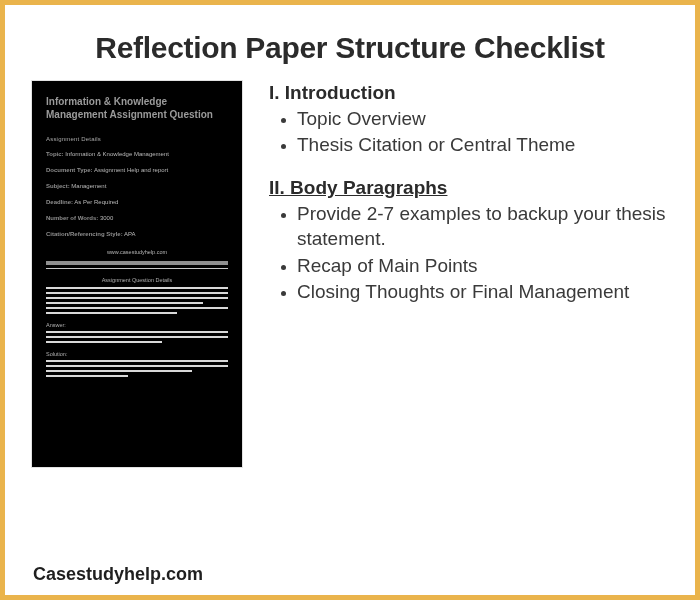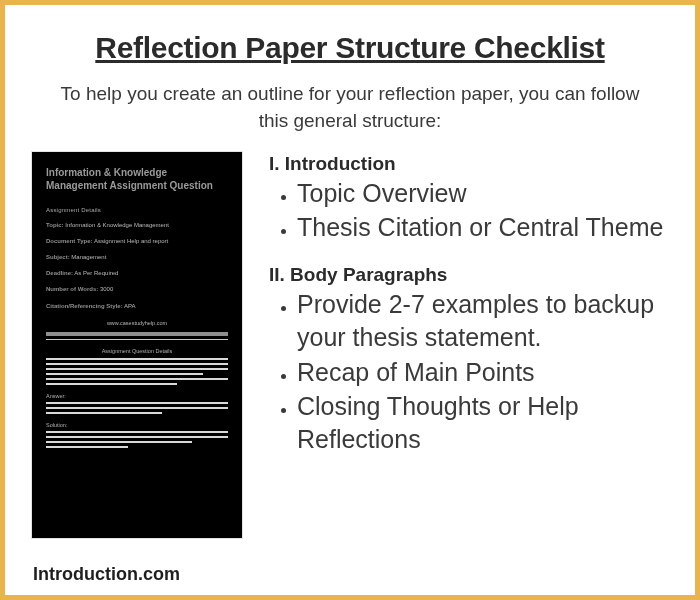--- a/index.html
+++ b/index.html
@@ -24,21 +24,20 @@
     flex-direction: column;
   }
   .title {
     text-align: center;
     font-size: 30px;
     font-weight: bold;
     color: #2b2b2b;
     letter-spacing: -0.3px;
     margin: 8px 0 14px 0;
     line-height: 1.15;
-    text-decoration: underline;
   }
   .subtitle {
     text-align: center;
     font-size: 19px;
     color: #3a3a3a;
     line-height: 1.45;
     margin: 0 14px 16px 14px;
     font-weight: 400;
   }
   .content {
@@ -126,49 +125,49 @@
     padding-top: 2px;
   }
   .sec-head {
     font-size: 19px;
     font-weight: bold;
     color: #2b2b2b;
     margin: 0 0 2px 0;
   }
   .sec-head.spaced {
     margin-top: 20px;
+    text-decoration: underline;
   }
   ul.points {
     margin: 0 0 0 4px;
     padding-left: 24px;
     list-style: disc;
   }
   ul.points li {
-    font-size: 25px;
+    font-size: 19px;
     color: #3a3a3a;
     line-height: 1.33;
     margin-bottom: 1px;
   }
   ul.points li::marker {
     font-size: 15px;
   }
   .footer {
     font-size: 18px;
     font-weight: bold;
     color: #1f1f1f;
     margin: 6px 0 0 2px;
   }
 </style>
 </head>
 <body>
 
 <div class="card">
 
   <div class="title">Reflection Paper Structure Checklist</div>
-  <div class="subtitle">To help you create an outline for your reflection paper, you can follow this general structure:</div>
 
   <div class="content">
 
     <div class="doc-preview">
       <div class="doc-title">Information &amp; Knowledge Management  Assignment Question</div>
       <div class="doc-sec-label">Assignment Details</div>
 
       <div class="doc-field">
         <b>Topic:</b>
         <span class="val">Information &amp; Knowledge Management</span>
@@ -233,20 +232,20 @@
         <li>Thesis Citation or Central Theme</li>
       </ul>
 
       <div class="sec-head spaced">II. Body Paragraphs</div>
       <ul class="points">
         <li>Provide 2-7 examples to backup your thesis statement.</li>
       </ul>
 
       <ul class="points">
         <li>Recap of Main Points</li>
-        <li>Closing Thoughts or Help Reflections</li>
+        <li>Closing Thoughts or Final Management</li>
       </ul>
 
     </div>
   </div>
 
-  <div class="footer">Introduction.com</div>
+  <div class="footer">Casestudyhelp.com</div>
 </div>
 
 </body></html>

